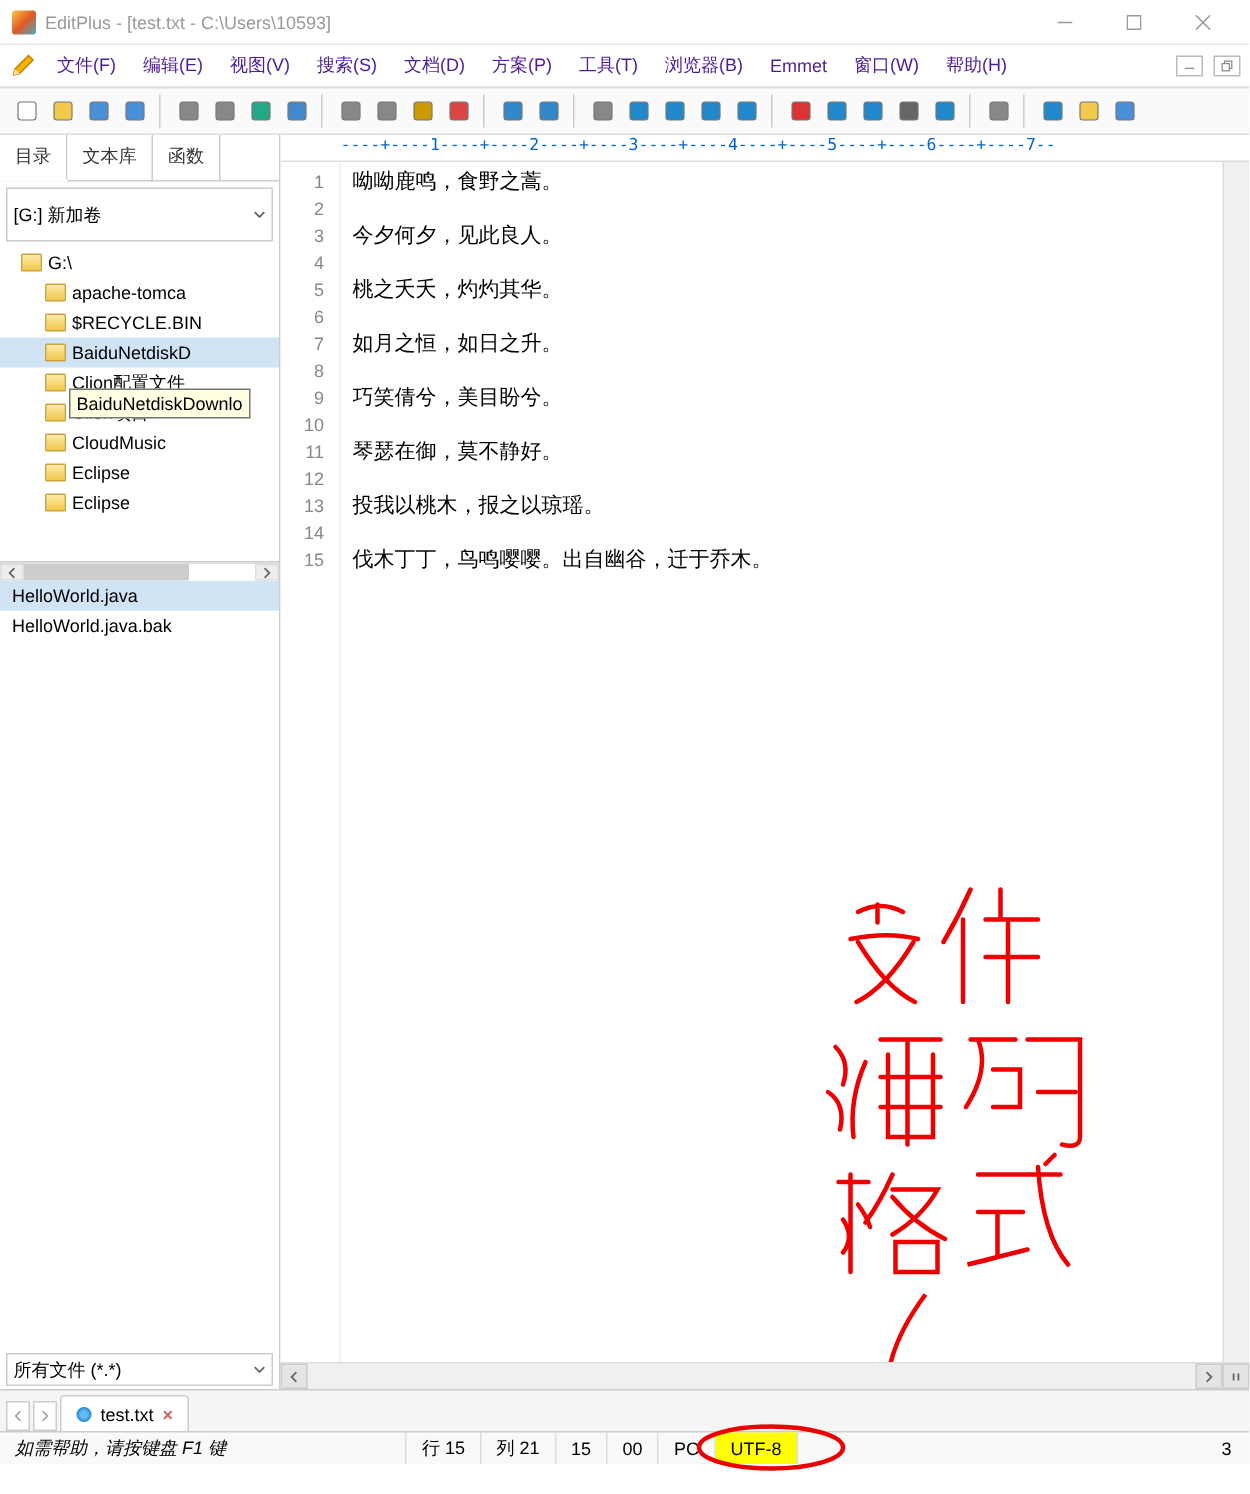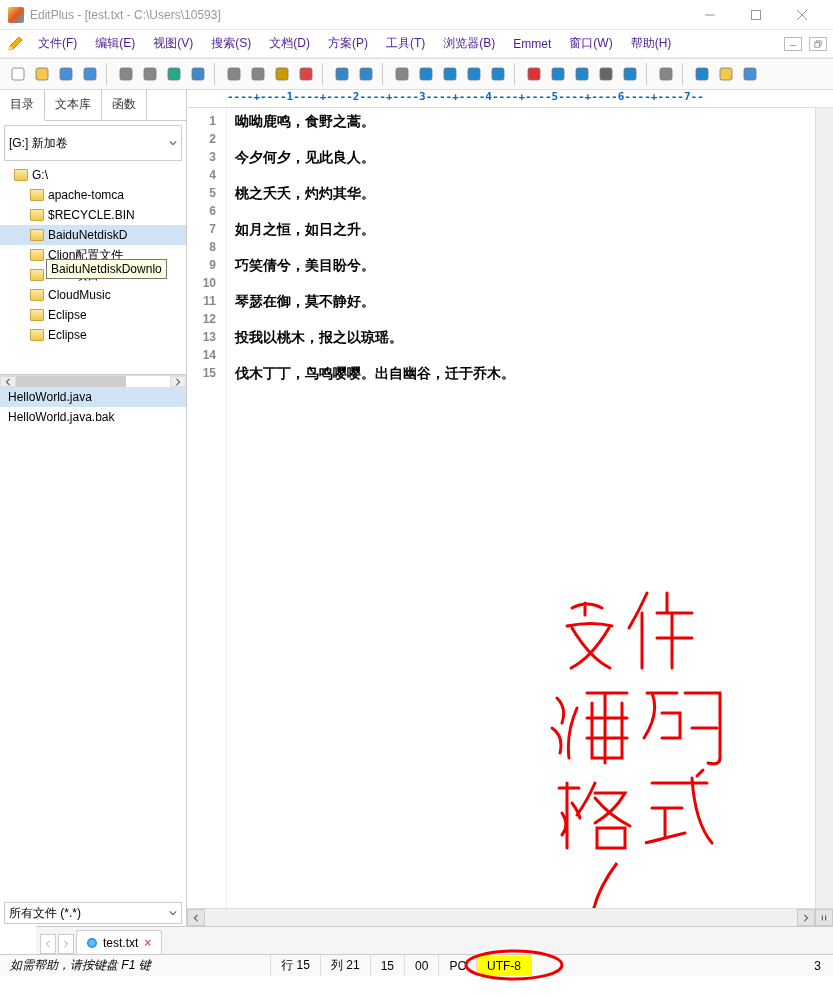--- a/index.html
+++ b/index.html
@@ -46,32 +46,32 @@
 .tree-scroll .arrow { width:16px; height:100%; background:#eee; border:1px solid #ddd; display:flex; align-items:center; justify-content:center; }
 
 .filelist { flex:1; overflow:auto; }
 .filelist-row { padding:3px 8px; }
 .filelist-row.sel { background:#d0e4f5; }
 
 .filter { margin:2px 4px; height:22px; border:1px solid #ccc; display:flex; align-items:center; padding:0 4px; }
 .filter .chev { margin-left:auto; }
 
 
-.editor-wrap { flex:1; display:flex; flex-direction:column; position:relative;font-weight:bold; }
+.editor-wrap { flex:1; display:flex; flex-direction:column; position:relative; }
 .ruler { height:18px; background:#fff; border-bottom:1px solid #ddd; color:#0066cc; font-size:11px; white-space:nowrap; overflow:hidden; padding-left:40px; font-family:Consolas,monospace; letter-spacing:0; }
 .editor-body { flex:1; display:flex; overflow:hidden; position:relative; }
 .gutter { width:40px; background:#fff; border-right:1px solid #eee; padding-top:4px; text-align:right; color:#888; font-family:Consolas,monospace; font-size:13px; line-height:18px; }
 .gutter div { padding-right:10px; }
 .code { flex:1; padding:4px 8px; font-family:"SimSun","Microsoft YaHei",monospace; font-size:14px; line-height:18px; color:#000; white-space:pre; }
 .ed-scroll-v { width:18px; background:#f0f0f0; border-left:1px solid #ddd; }
 .ed-scroll-h { height:18px; background:#f0f0f0; border-top:1px solid #ddd; display:flex; }
 .ed-scroll-h .arrow { width:18px; background:#e4e4e4; border:1px solid #ccc; display:flex; align-items:center; justify-content:center;}
 
 
-.doctabs { height:28px; border-top:1px solid #ccc; display:flex; align-items:flex-end; padding:0 4px; background:#f5f5f5; gap:2px;margin-left:36px;}
+.doctabs { height:28px; border-top:1px solid #ccc; display:flex; align-items:flex-end; padding:0 4px; background:#f5f5f5; gap:2px;}
 .doctab-nav { width:16px; height:20px; border:1px solid #ccc; background:#fff; display:flex; align-items:center; justify-content:center; }
 .doctab { height:24px; background:#fff; border:1px solid #ccc; border-bottom:none; padding:3px 10px; display:flex; align-items:center; gap:6px; border-radius:3px 3px 0 0; }
 .doctab .doticon { width:10px; height:10px; background:radial-gradient(circle,#6bf 30%,#28c 70%); border-radius:50%; }
 .doctab .close { color:#c66; font-weight:bold; }
 
 
 .statusbar { height:22px; border-top:1px solid #ccc; display:flex; align-items:center; background:#f9f9f9; }
 .statusbar .cell { padding:0 10px; border-right:1px solid #ddd; height:100%; display:flex; align-items:center; }
 .statusbar .cell.grow { flex:1;font-style:italic; }
 .statusbar .hl { background:#ffff00; }

